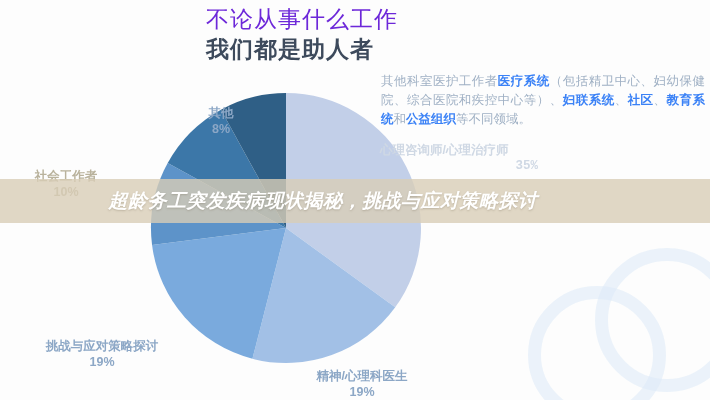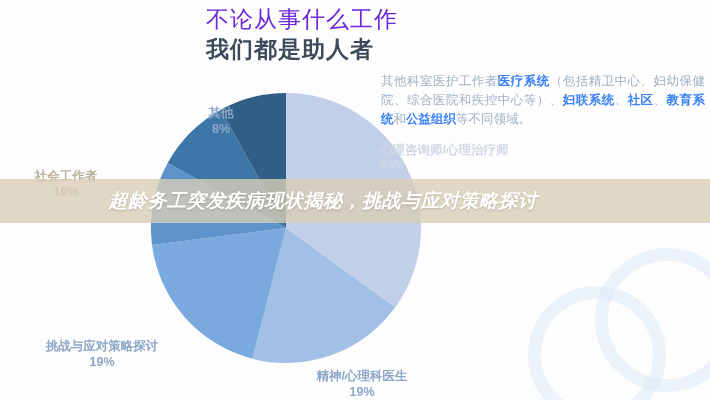--- a/index.html
+++ b/index.html
@@ -35,21 +35,21 @@
   .lbl{position:absolute;text-align:center;color:#8ca7c6;}
   .lbl .nm{font-size:12.5px;font-weight:bold;line-height:16px;white-space:nowrap;}
   .lbl .pc{font-size:12.5px;font-weight:bold;line-height:17px;}
 
   #lbl-other{left:176px;top:62px;width:90px;margin-top:43px;}
   #lbl-teacher{left:108px;top:94px;width:86px;}
   #lbl-social{left:-4px;top:168px;width:140px;color:#b9b29c;}
   #lbl-otherdept{left:12px;top:338px;width:180px;}
   #lbl-psydoc{left:276px;top:368px;width:172px;}
   #lbl-counselor{left:380px;top:142px;width:186px;color:#cfd8e4;text-align:left;}
-  #lbl-counselor .pc{text-align:left;width:158px;font-family:Liberation Mono, monospace;}
+  #lbl-counselor .pc{text-align:right;width:158px;font-family:Liberation Mono, monospace;}
 
   
   #banner{position:absolute;left:0;top:179px;width:710px;height:44px;
           background:rgba(216,205,182,.80);}
   #banner-text{position:absolute;left:0;top:179px;width:646px;height:44px;
           display:flex;align-items:center;justify-content:center;
           font-size:19px;font-weight:bold;color:#ffffff;letter-spacing:.5px;
           text-shadow:0 1px 2px rgba(120,110,90,.35);white-space:nowrap;font-style:italic;}
 </style>
 </head>

